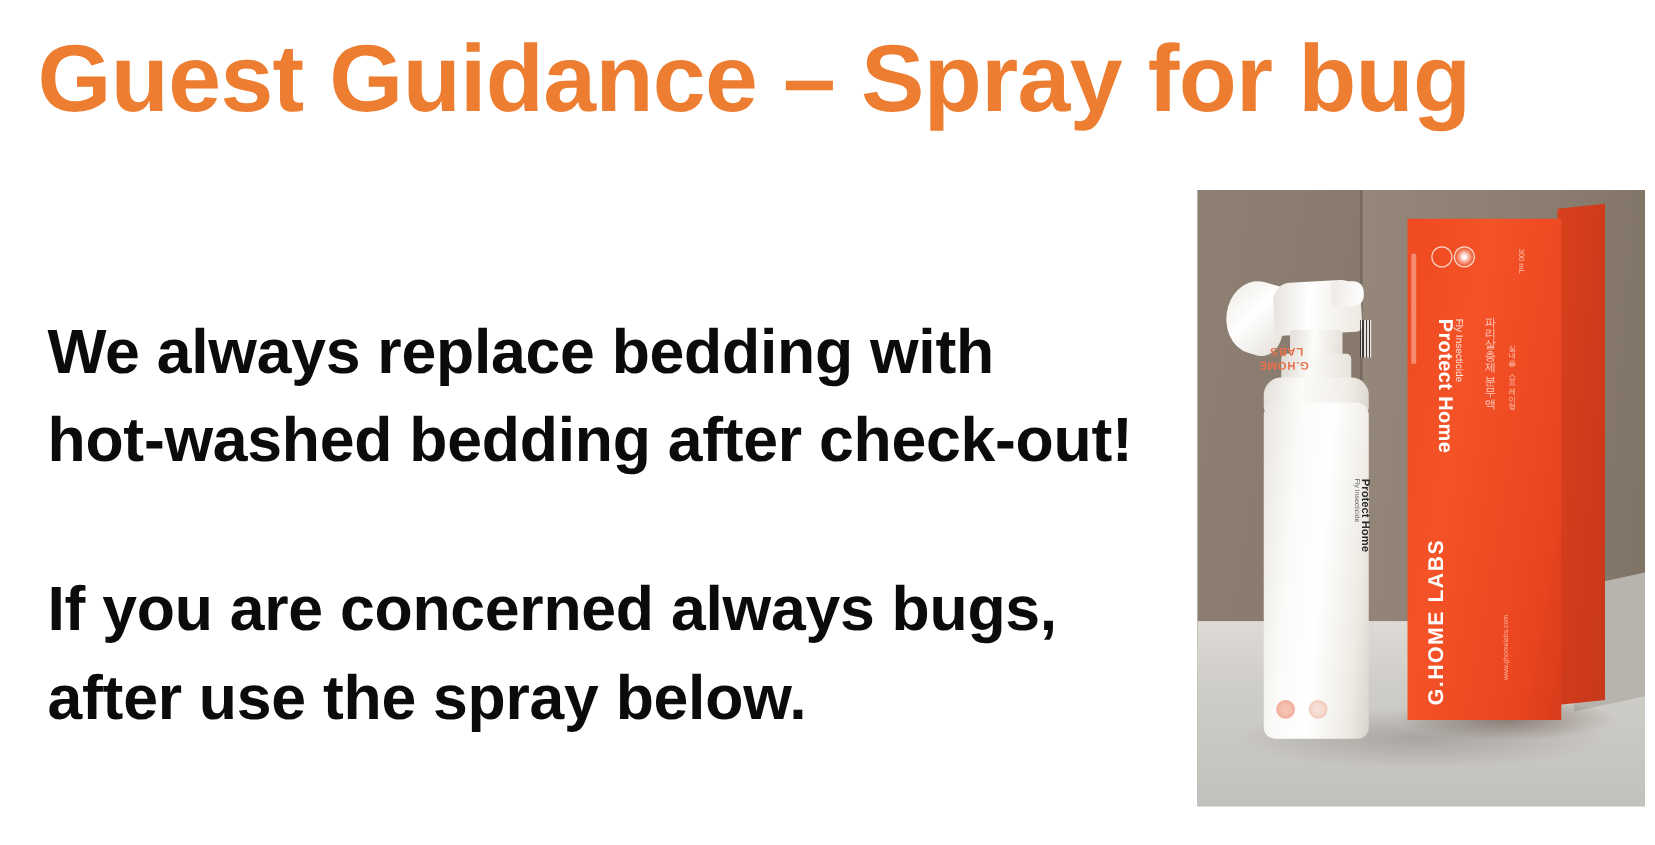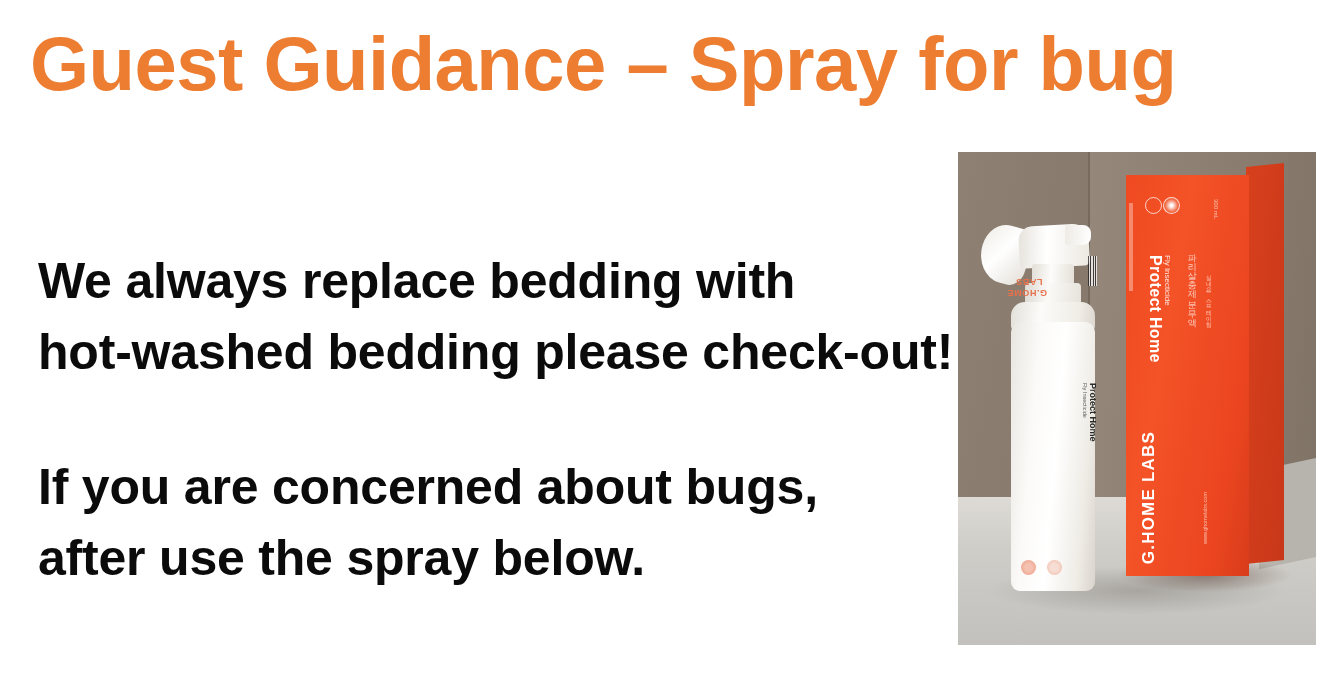--- a/index.html
+++ b/index.html
@@ -265,25 +265,25 @@
 <body>
 
 <div class="slide">
 
   <h1 class="slide-title">Guest Guidance – Spray for bug</h1>
 
   <div class="body-block">
 
     <div class="para">
       <div class="line">We always replace bedding with</div>
-      <div class="line">hot-washed bedding please check-out!</div>
+      <div class="line">hot-washed bedding after check-out!</div>
     </div>
 
     <div class="para">
-      <div class="line">If you are concerned about bugs,</div>
+      <div class="line">If you are concerned always bugs,</div>
       <div class="line">after use the spray below.</div>
     </div>
 
   </div>
 
   <div class="photo">
 
     <div class="wall-left"></div>
     <div class="wall-right"></div>
     <div class="wall-seam"></div>

